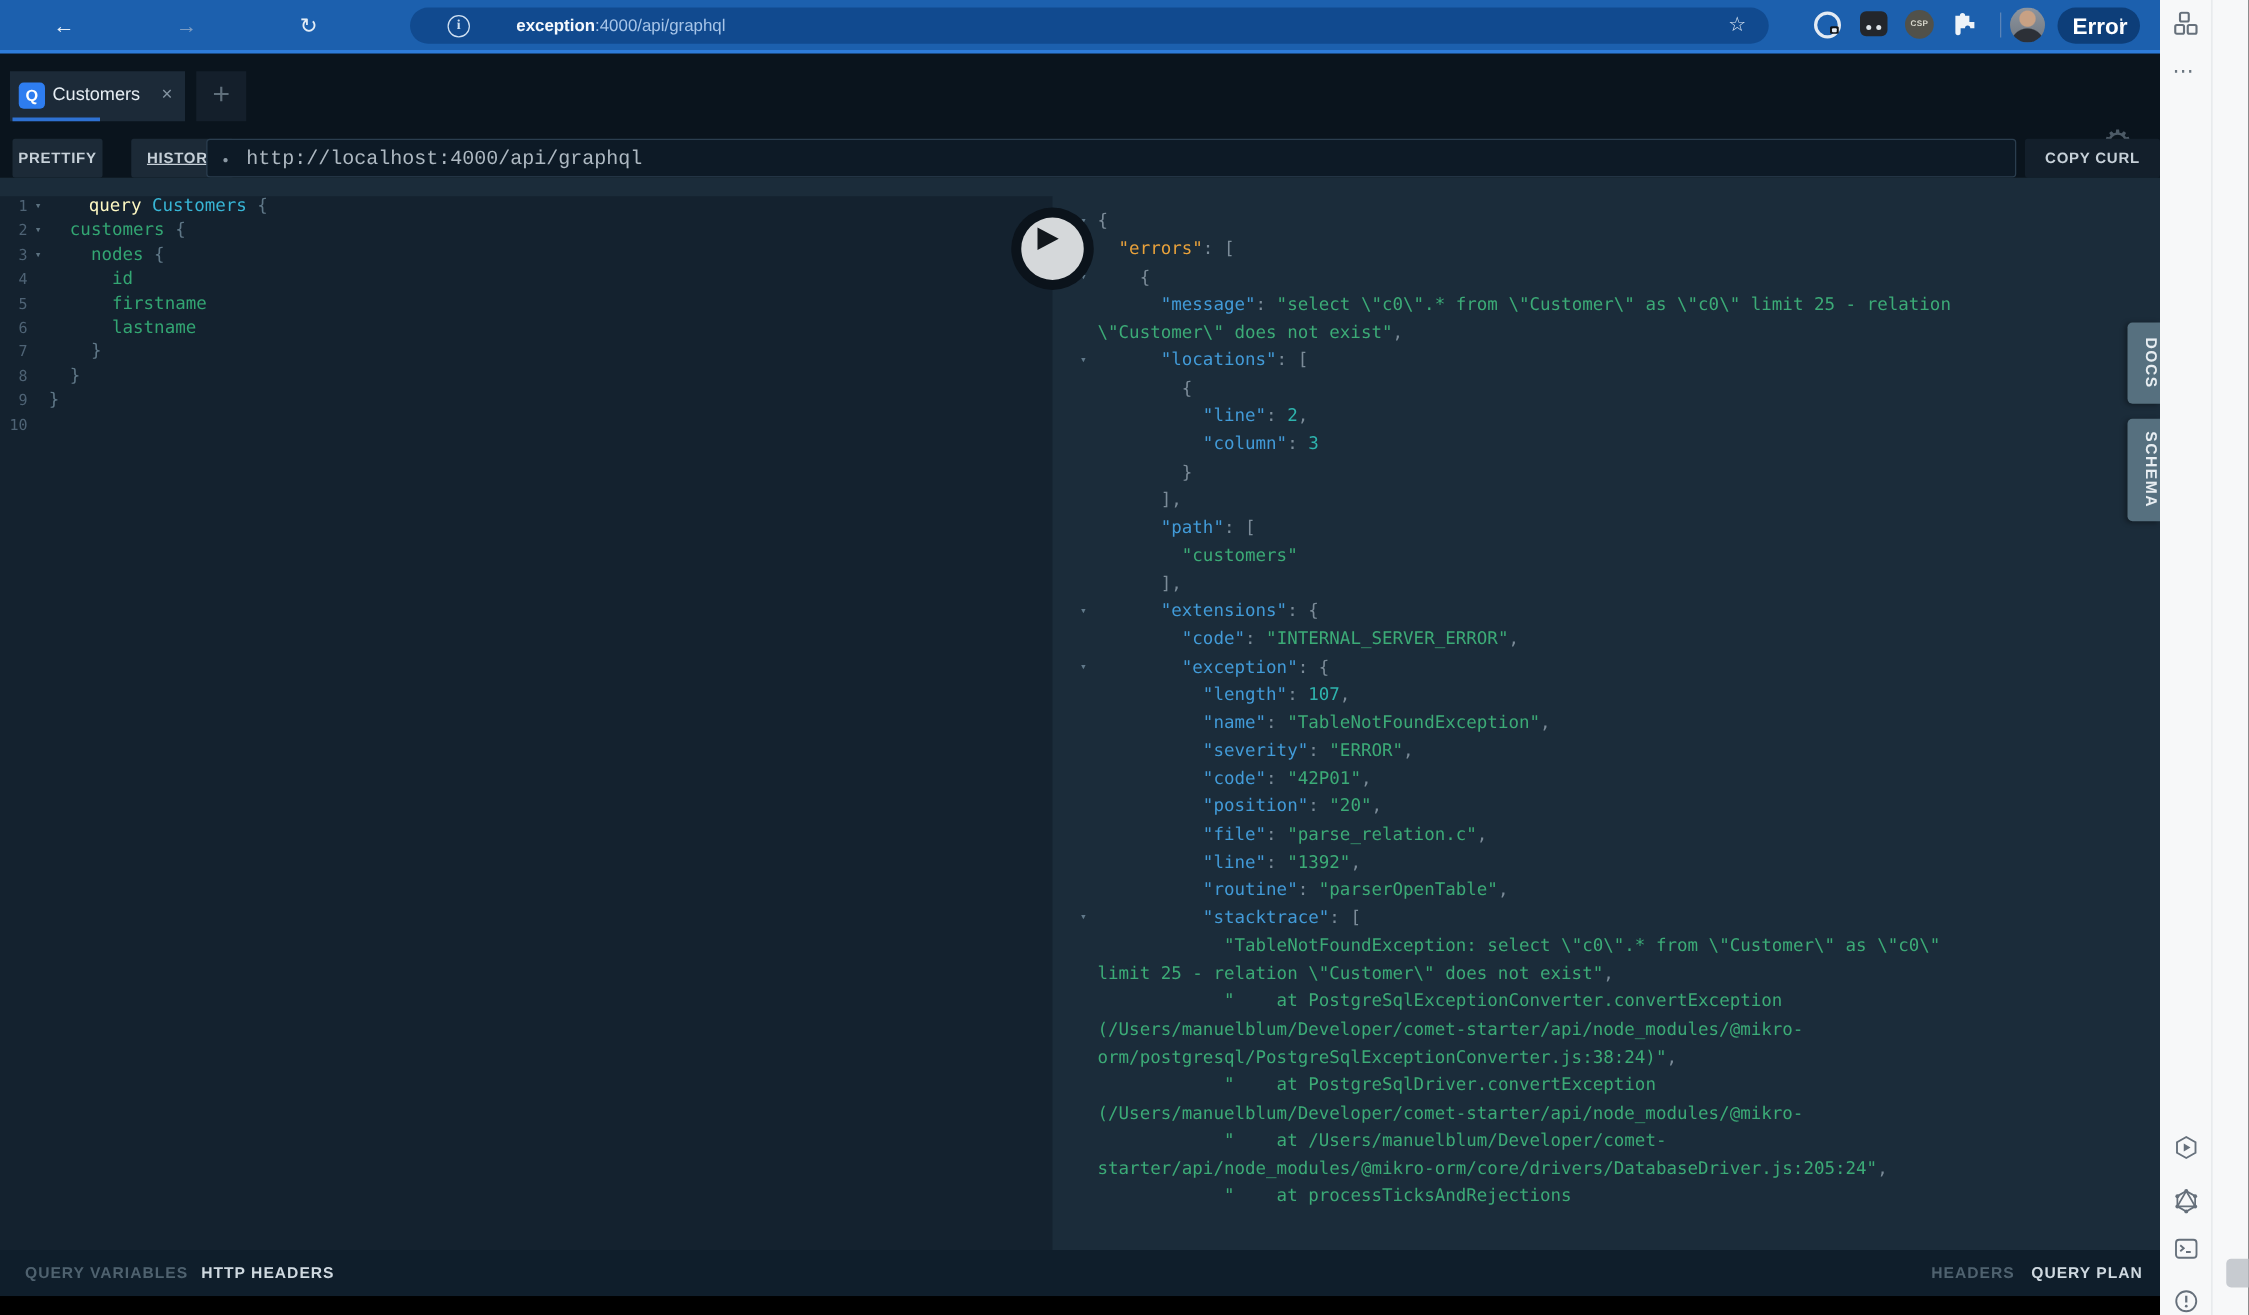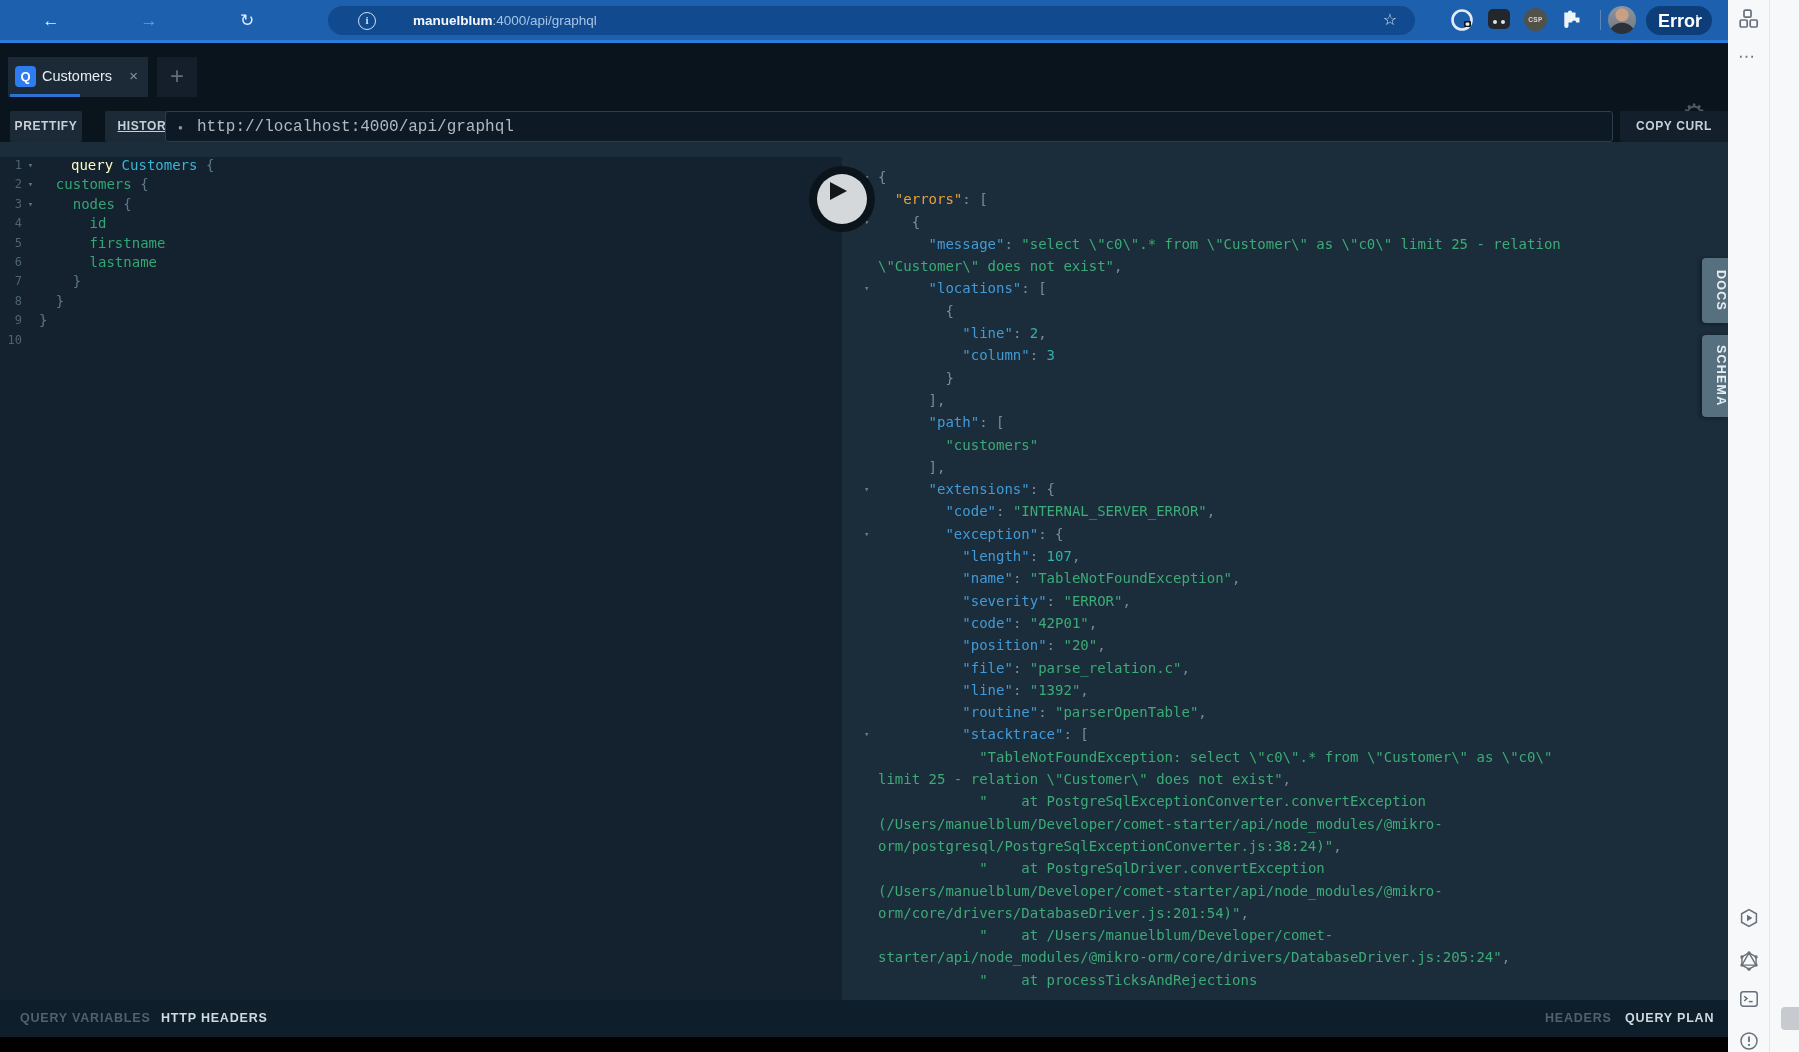--- a/index.html
+++ b/index.html
@@ -105,21 +105,21 @@
 
 <div id="root">
 
   <div class="abs" id="browser-bar">
     <div class="abs nav-btn" style="left:38px;">←</div>
     <div class="abs nav-btn dim" style="left:136px;">→</div>
     <div class="abs nav-btn" style="left:234px;">↻</div>
 
     <div class="abs" id="url-pill">
       <div class="abs" id="info-icon">i</div>
-      <div class="abs" id="url-text"><span class="host">manuelblum</span><span class="rest">:4000/api/graphql</span></div>
+      <div class="abs" id="url-text"><span class="host">exception</span><span class="rest">:4000/api/graphql</span></div>
       <div class="abs" id="star-icon" style="position:absolute;">☆</div>
     </div>
 
     <div class="abs ext" id="onepw-icon">
       <svg width="26" height="26" viewBox="0 0 26 26">
         <circle cx="13" cy="13" r="9.5" fill="none" stroke="#e4ebf3" stroke-width="2.6"></circle>
         <rect x="15" y="14" width="7" height="6" rx="1.2" fill="#0f1318"></rect>
         <rect x="16.6" y="15.6" width="3.8" height="3.2" rx="0.8" fill="#e4ebf3"></rect>
       </svg>
     </div>
@@ -208,21 +208,20 @@
         <div class="rline"><span class="fold"></span><span class="codetext"><span class="pun">          </span><span class="key">"line"</span><span class="pun">: </span><span class="str">"1392"</span><span class="pun">,</span></span></div>
         <div class="rline"><span class="fold"></span><span class="codetext"><span class="pun">          </span><span class="key">"routine"</span><span class="pun">: </span><span class="str">"parserOpenTable"</span><span class="pun">,</span></span></div>
         <div class="rline"><span class="fold">▾</span><span class="codetext"><span class="pun">          </span><span class="key">"stacktrace"</span><span class="pun">: [</span></span></div>
         <div class="rline"><span class="fold"></span><span class="codetext"><span class="pun">            </span><span class="str">"TableNotFoundException: select \"c0\".* from \"Customer\" as \"c0\"</span></span></div>
         <div class="rline"><span class="fold"></span><span class="codetext"><span class="str">limit 25 - relation \"Customer\" does not exist"</span><span class="pun">,</span></span></div>
         <div class="rline"><span class="fold"></span><span class="codetext"><span class="pun">            </span><span class="str">"    at PostgreSqlExceptionConverter.convertException</span></span></div>
         <div class="rline"><span class="fold"></span><span class="codetext"><span class="str">(/Users/manuelblum/Developer/comet-starter/api/node_modules/@mikro-</span></span></div>
         <div class="rline"><span class="fold"></span><span class="codetext"><span class="str">orm/postgresql/PostgreSqlExceptionConverter.js:38:24)"</span><span class="pun">,</span></span></div>
         <div class="rline"><span class="fold"></span><span class="codetext"><span class="pun">            </span><span class="str">"    at PostgreSqlDriver.convertException</span></span></div>
         <div class="rline"><span class="fold"></span><span class="codetext"><span class="str">(/Users/manuelblum/Developer/comet-starter/api/node_modules/@mikro-</span></span></div>
-        <div class="rline"><span class="fold"></span><span class="codetext"><span class="str">orm/core/drivers/DatabaseDriver.js:201:54)"</span><span class="pun">,</span></span></div>
         <div class="rline"><span class="fold"></span><span class="codetext"><span class="pun">            </span><span class="str">"    at /Users/manuelblum/Developer/comet-</span></span></div>
         <div class="rline"><span class="fold"></span><span class="codetext"><span class="str">starter/api/node_modules/@mikro-orm/core/drivers/DatabaseDriver.js:205:24"</span><span class="pun">,</span></span></div>
         <div class="rline"><span class="fold"></span><span class="codetext"><span class="pun">            </span><span class="str">"    at processTicksAndRejections</span></span></div>
       </div>
 
     <div class="abs vtab" id="docs-tab">DOCS</div>
     <div class="abs vtab" id="schema-tab">SCHEMA</div>
   </div>
 
   <div class="abs" id="status-bar">

